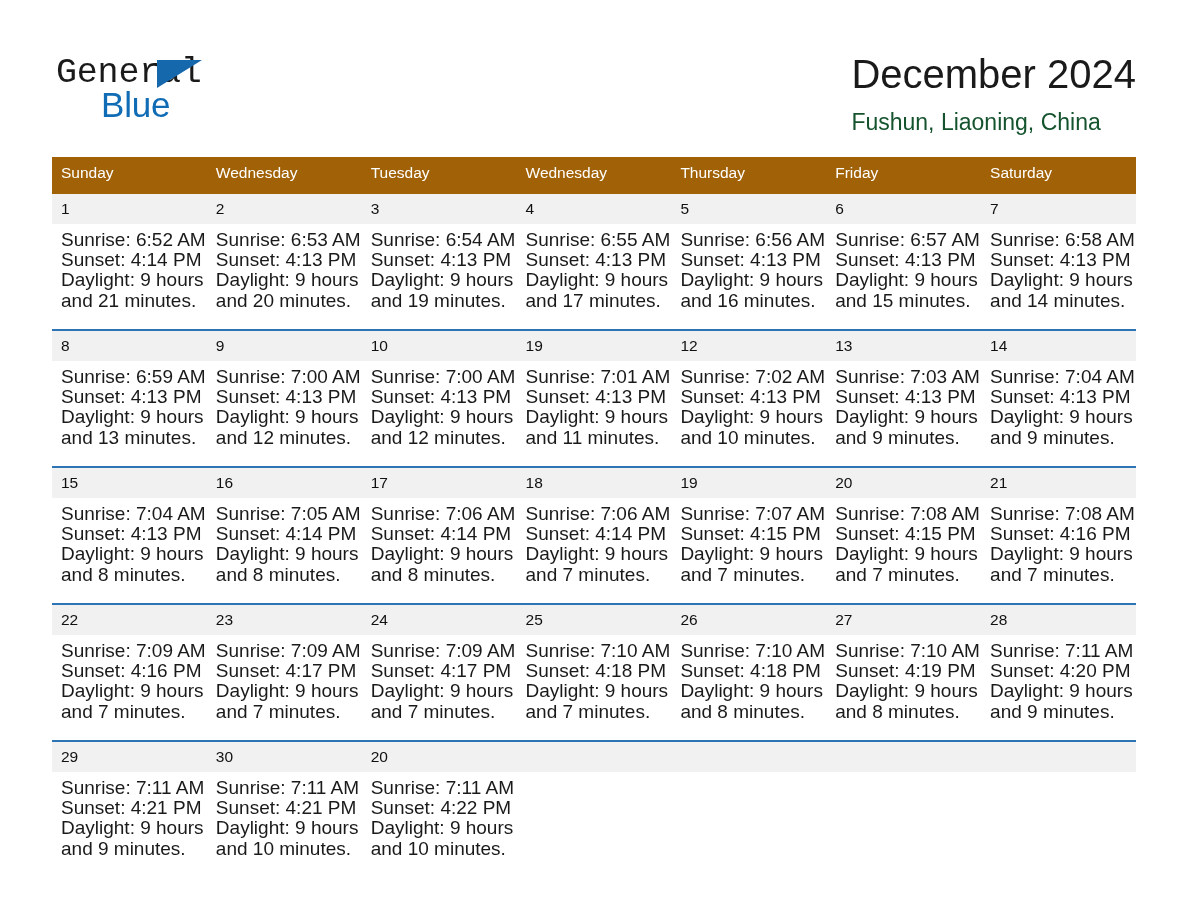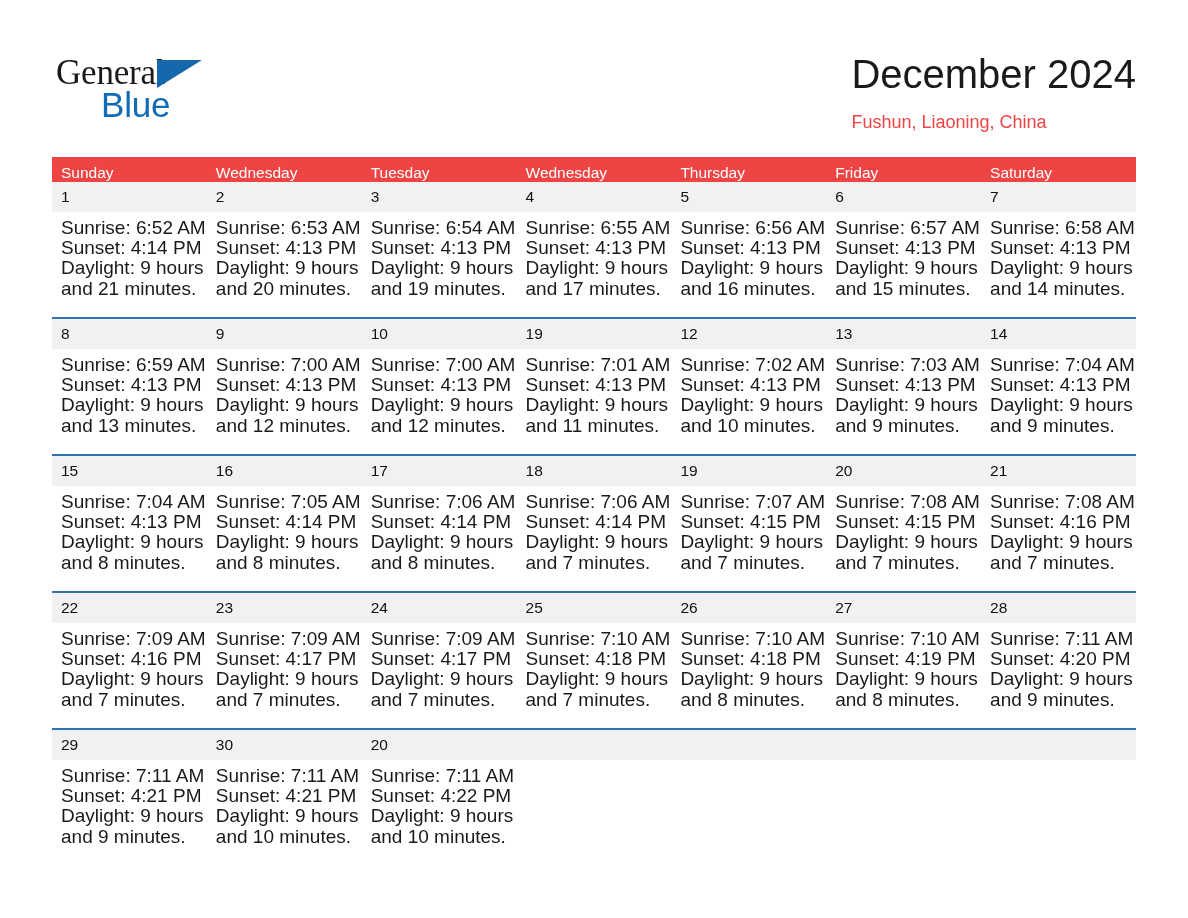--- a/index.html
+++ b/index.html
@@ -36,21 +36,21 @@
     width: 260px;
     height: 76px;
   }
   .logo-general {
     position: absolute;
     left: 0;
     top: 0;
     font-size: 35px;
     line-height: 42px;
     color: #1a1a1a;
-    font-family: Liberation Serif, serif;
+    font-family: Liberation Mono, monospace;
     letter-spacing: -0.2px;
   }
   .logo-triangle {
     position: absolute;
     left: 101px;
     top: 8px;
     width: 0;
     height: 0;
     border-left: 45px solid #1668ad;
     border-bottom: 28px solid transparent;
@@ -72,45 +72,45 @@
   }
   .cal-title {
     font-size: 40px;
     line-height: 52px;
     color: #1a1a1a;
     font-weight: normal;
     margin: 0;
     font-family: "Liberation Sans", sans-serif;
   }
   .cal-subtitle {
-    font-size: 18px;
+    font-size: 23px;
     line-height: 32px;
-    color: #ef4444;
+    color: #14532d;
     margin: 6px 0 0 0;
     font-weight: normal;
     font-family: "Liberation Sans", sans-serif;
   }
 
   
   .calendar {
     position: absolute;
     left: 52px;
     top: 157px;
     width: 1084px;
     border-collapse: collapse;
     table-layout: fixed;
   }
   .calendar th {
-    background: #ef4444;
+    background: #a16207;
     color: #ffffff;
     font-weight: normal;
     font-size: 15.5px;
     line-height: 18px;
     text-align: left;
-    padding: 7px 0 0 9px;
+    padding: 7px 0 12px 9px;
     border: none;
     font-family: "Liberation Sans", sans-serif;
   }
   .calendar td {
     vertical-align: top;
     padding: 0;
     border: none;
     border-top: 2px solid #2d74b5;
     width: 154.8px;
     height: 135px;

